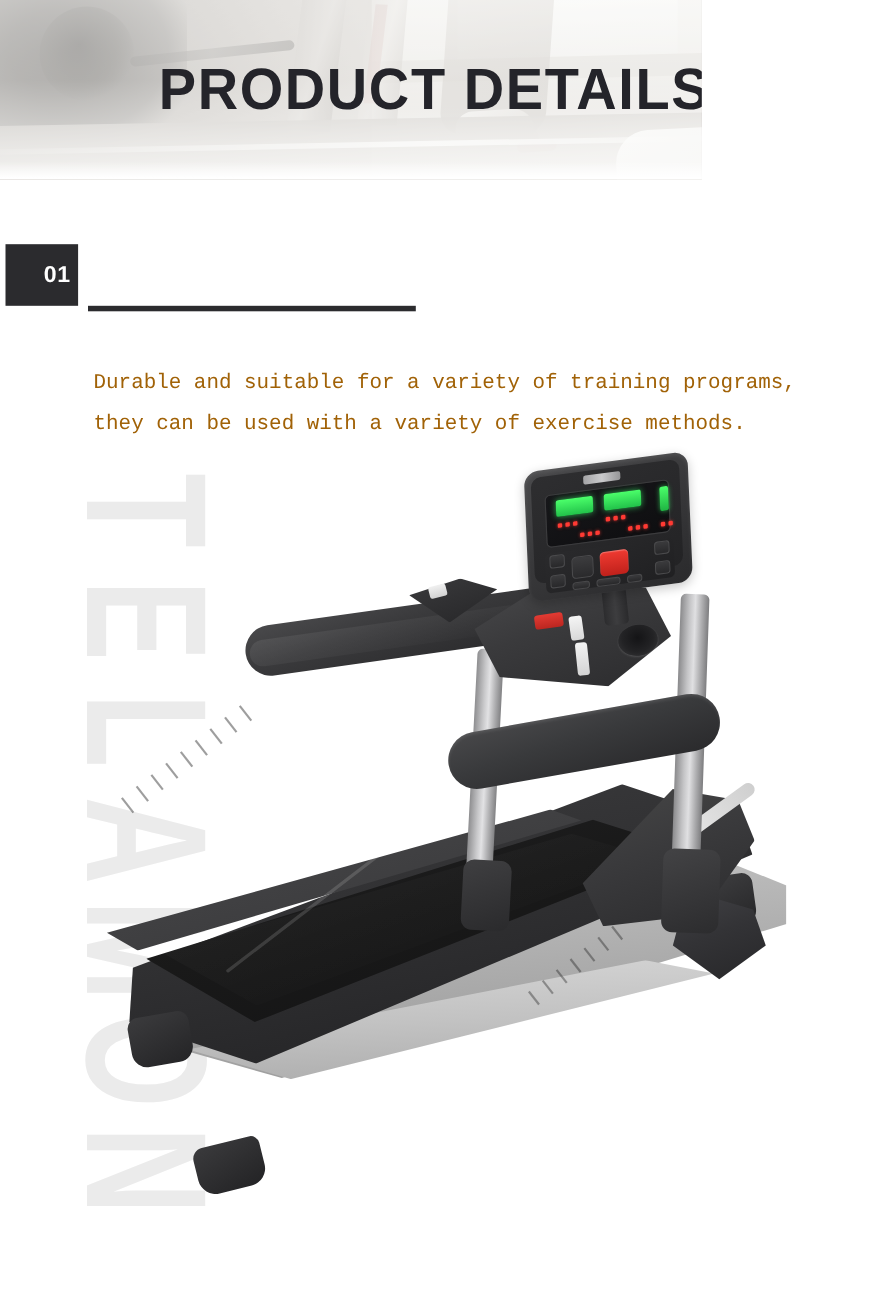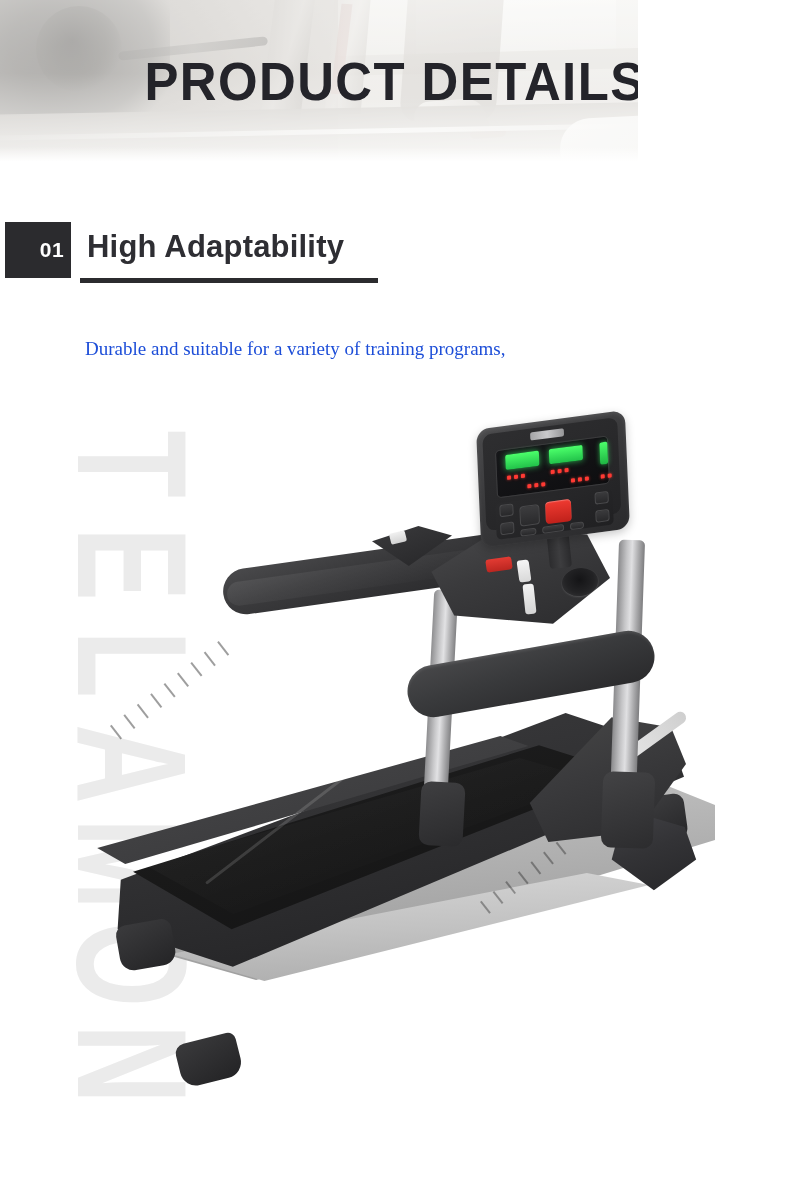--- a/index.html
+++ b/index.html
@@ -125,22 +125,22 @@
     font-size:31px; font-weight:700; color:#2e2e33;
     letter-spacing:.2px; white-space:nowrap; line-height:46px;
   }
   .title-rule {
     position:absolute; left:80px; top:56px; width:298px; height:5px; background:#2b2b2e;
   }
 
   
   .body-copy {
     position:absolute; left:85px; top:330px; width:600px;
-    font-family:Liberation Serif, serif;
-    font-size:19px; line-height:37px; color:#1d4ed8;
+    font-family:Liberation Mono, monospace;
+    font-size:19px; line-height:37px; color:#a16207;
   }
   .body-copy span { display:block; white-space:nowrap; }
 
   
   .watermark {
     position:absolute; left:58px; top:414px;
     width:200px; height:700px;
     pointer-events:none; user-select:none;
     display:flex; flex-direction:column; align-items:flex-start;
   }
@@ -409,26 +409,26 @@
     <div class="bp-towel"></div>
     <div class="bp-wash"></div>
     <div class="bp-wash2"></div>
     <div class="bp-bottomfade"></div>
   </div>
   <div class="banner-title">PRODUCT DETAILS</div>
 </div>
 
 <div class="section-head">
   <div class="num-badge">01</div>
-  <div class="sec-title">High Adaptability</div>
   <div class="title-rule"></div>
 </div>
 
 <div class="body-copy">
   <span>Durable and suitable for a variety of training programs,</span>
+  <span>they can be used with a variety of exercise methods.</span>
 </div>
 
 <div class="watermark">
   <div class="wm-letter">T</div>
   <div class="wm-letter">E</div>
   <div class="wm-letter">L</div>
   <div class="wm-letter">A</div>
   <div class="wm-letter">M</div>
   <div class="wm-letter">O</div>
   <div class="wm-letter">N</div>

